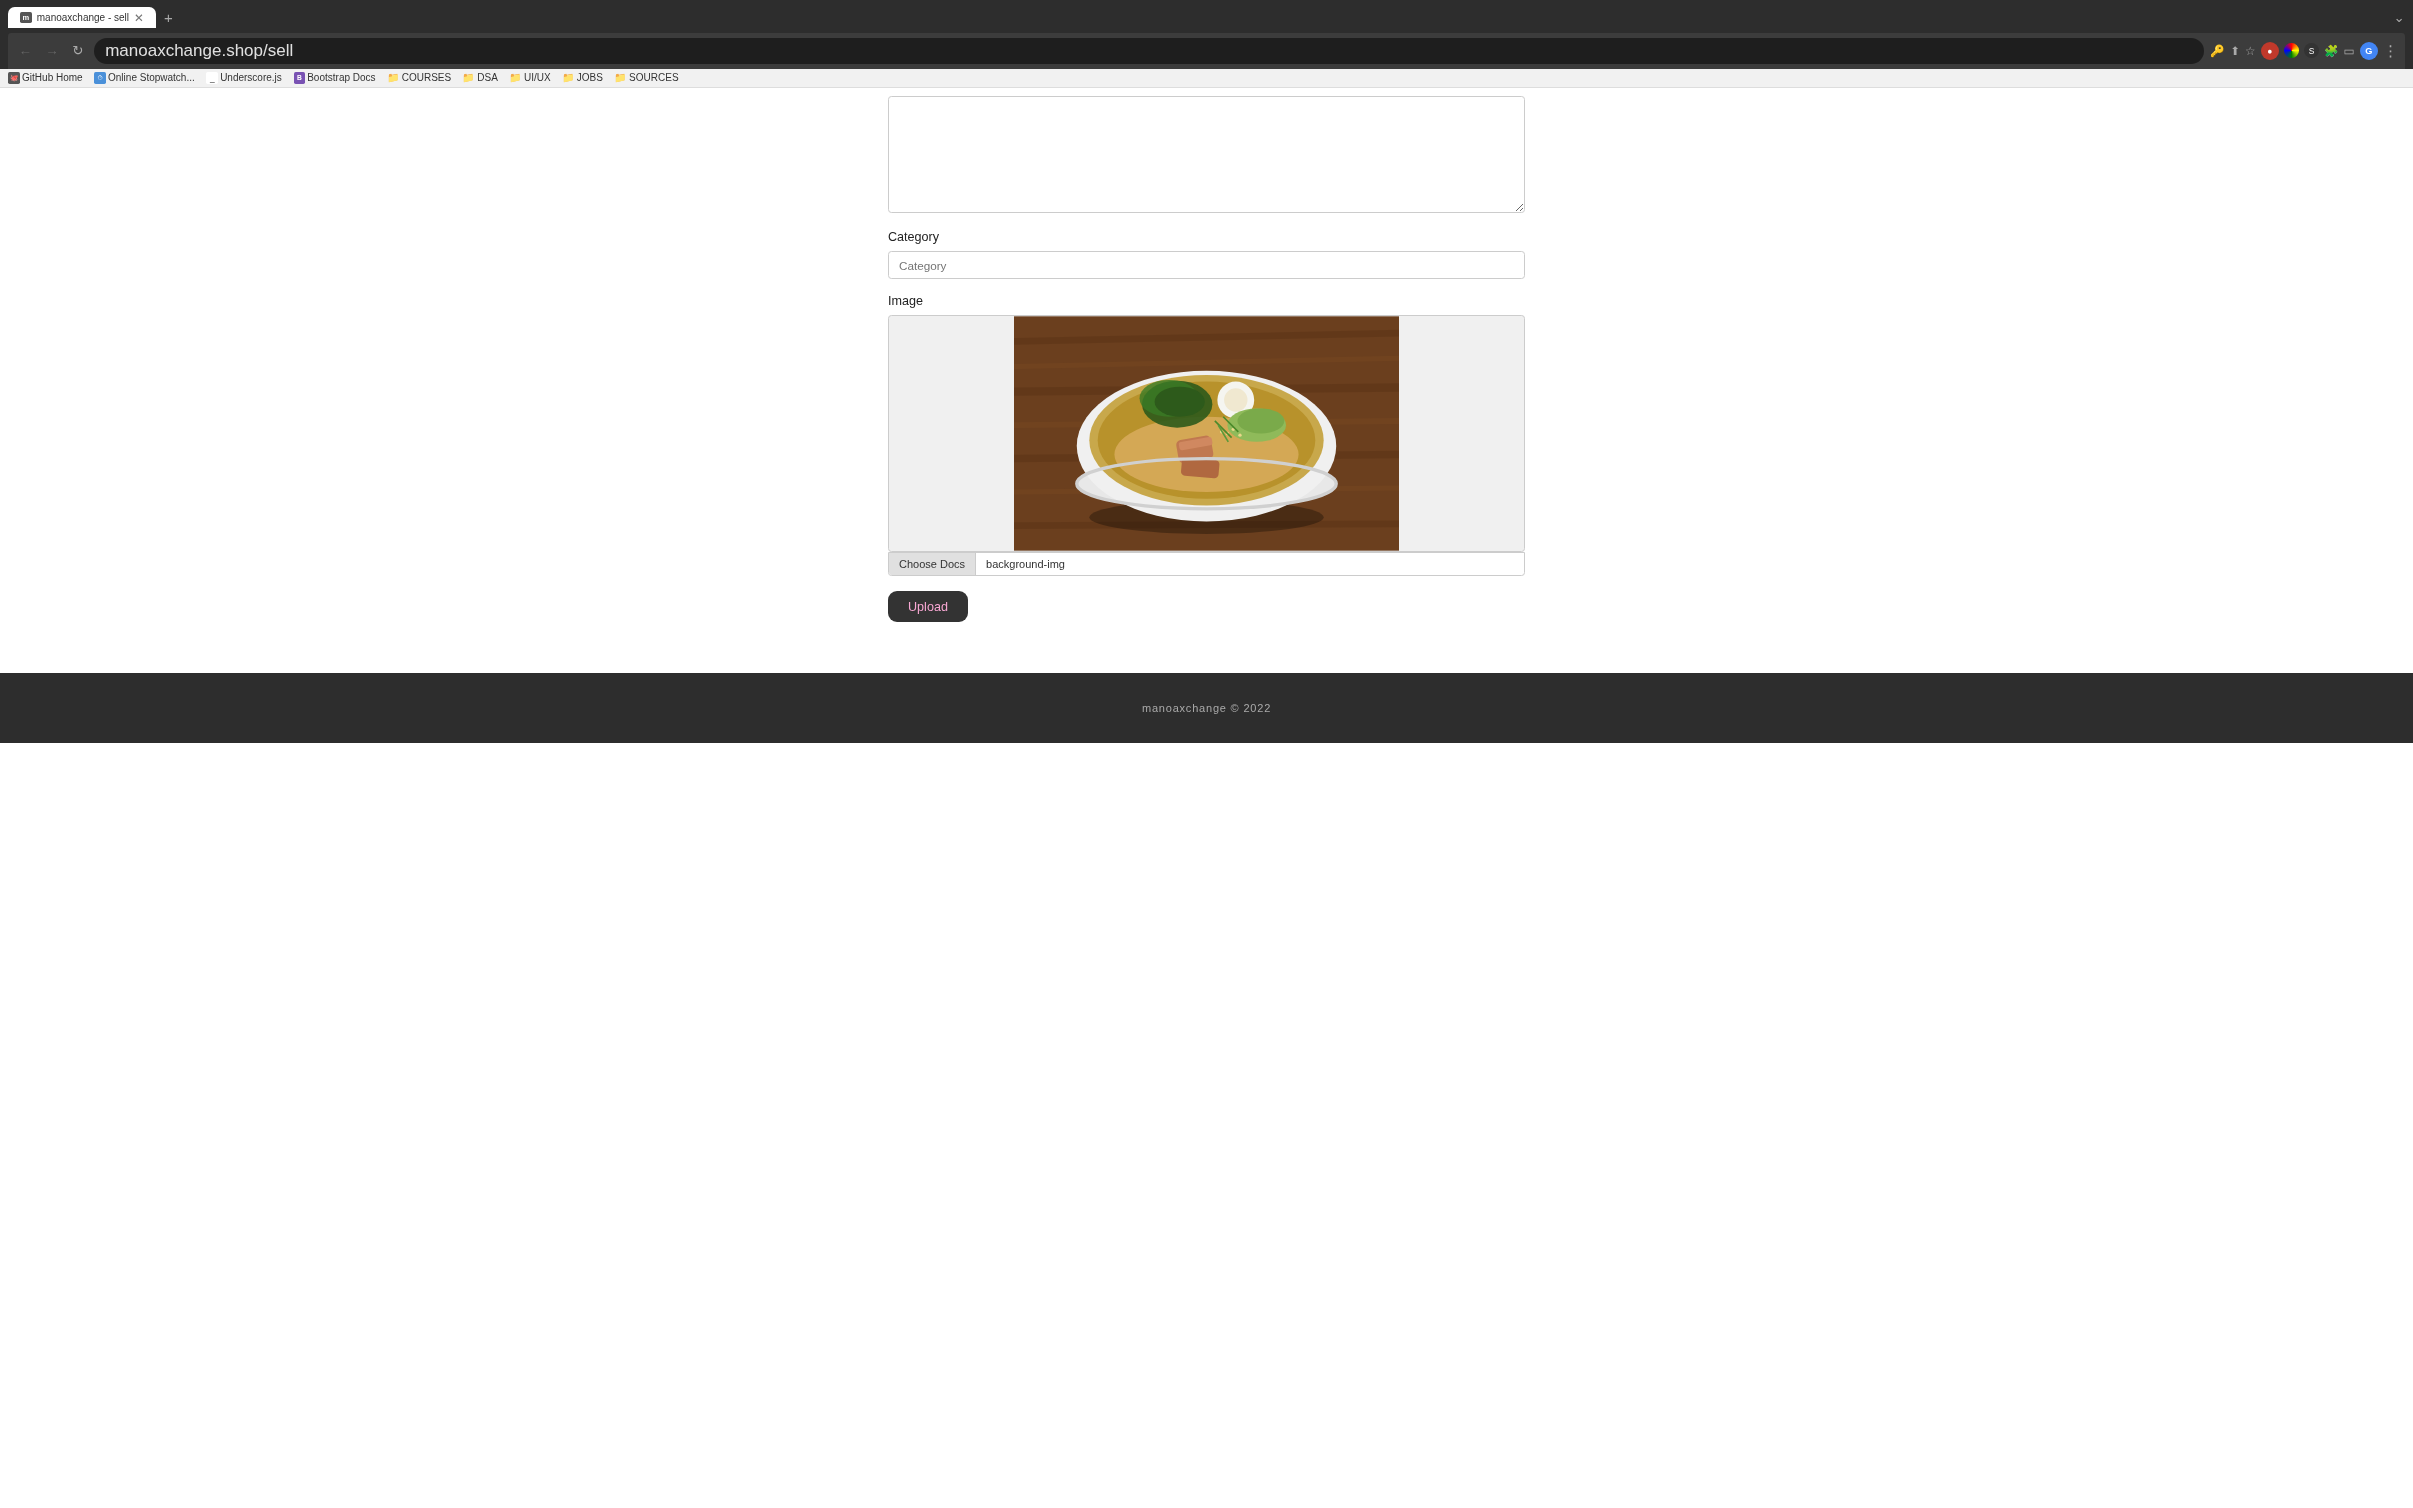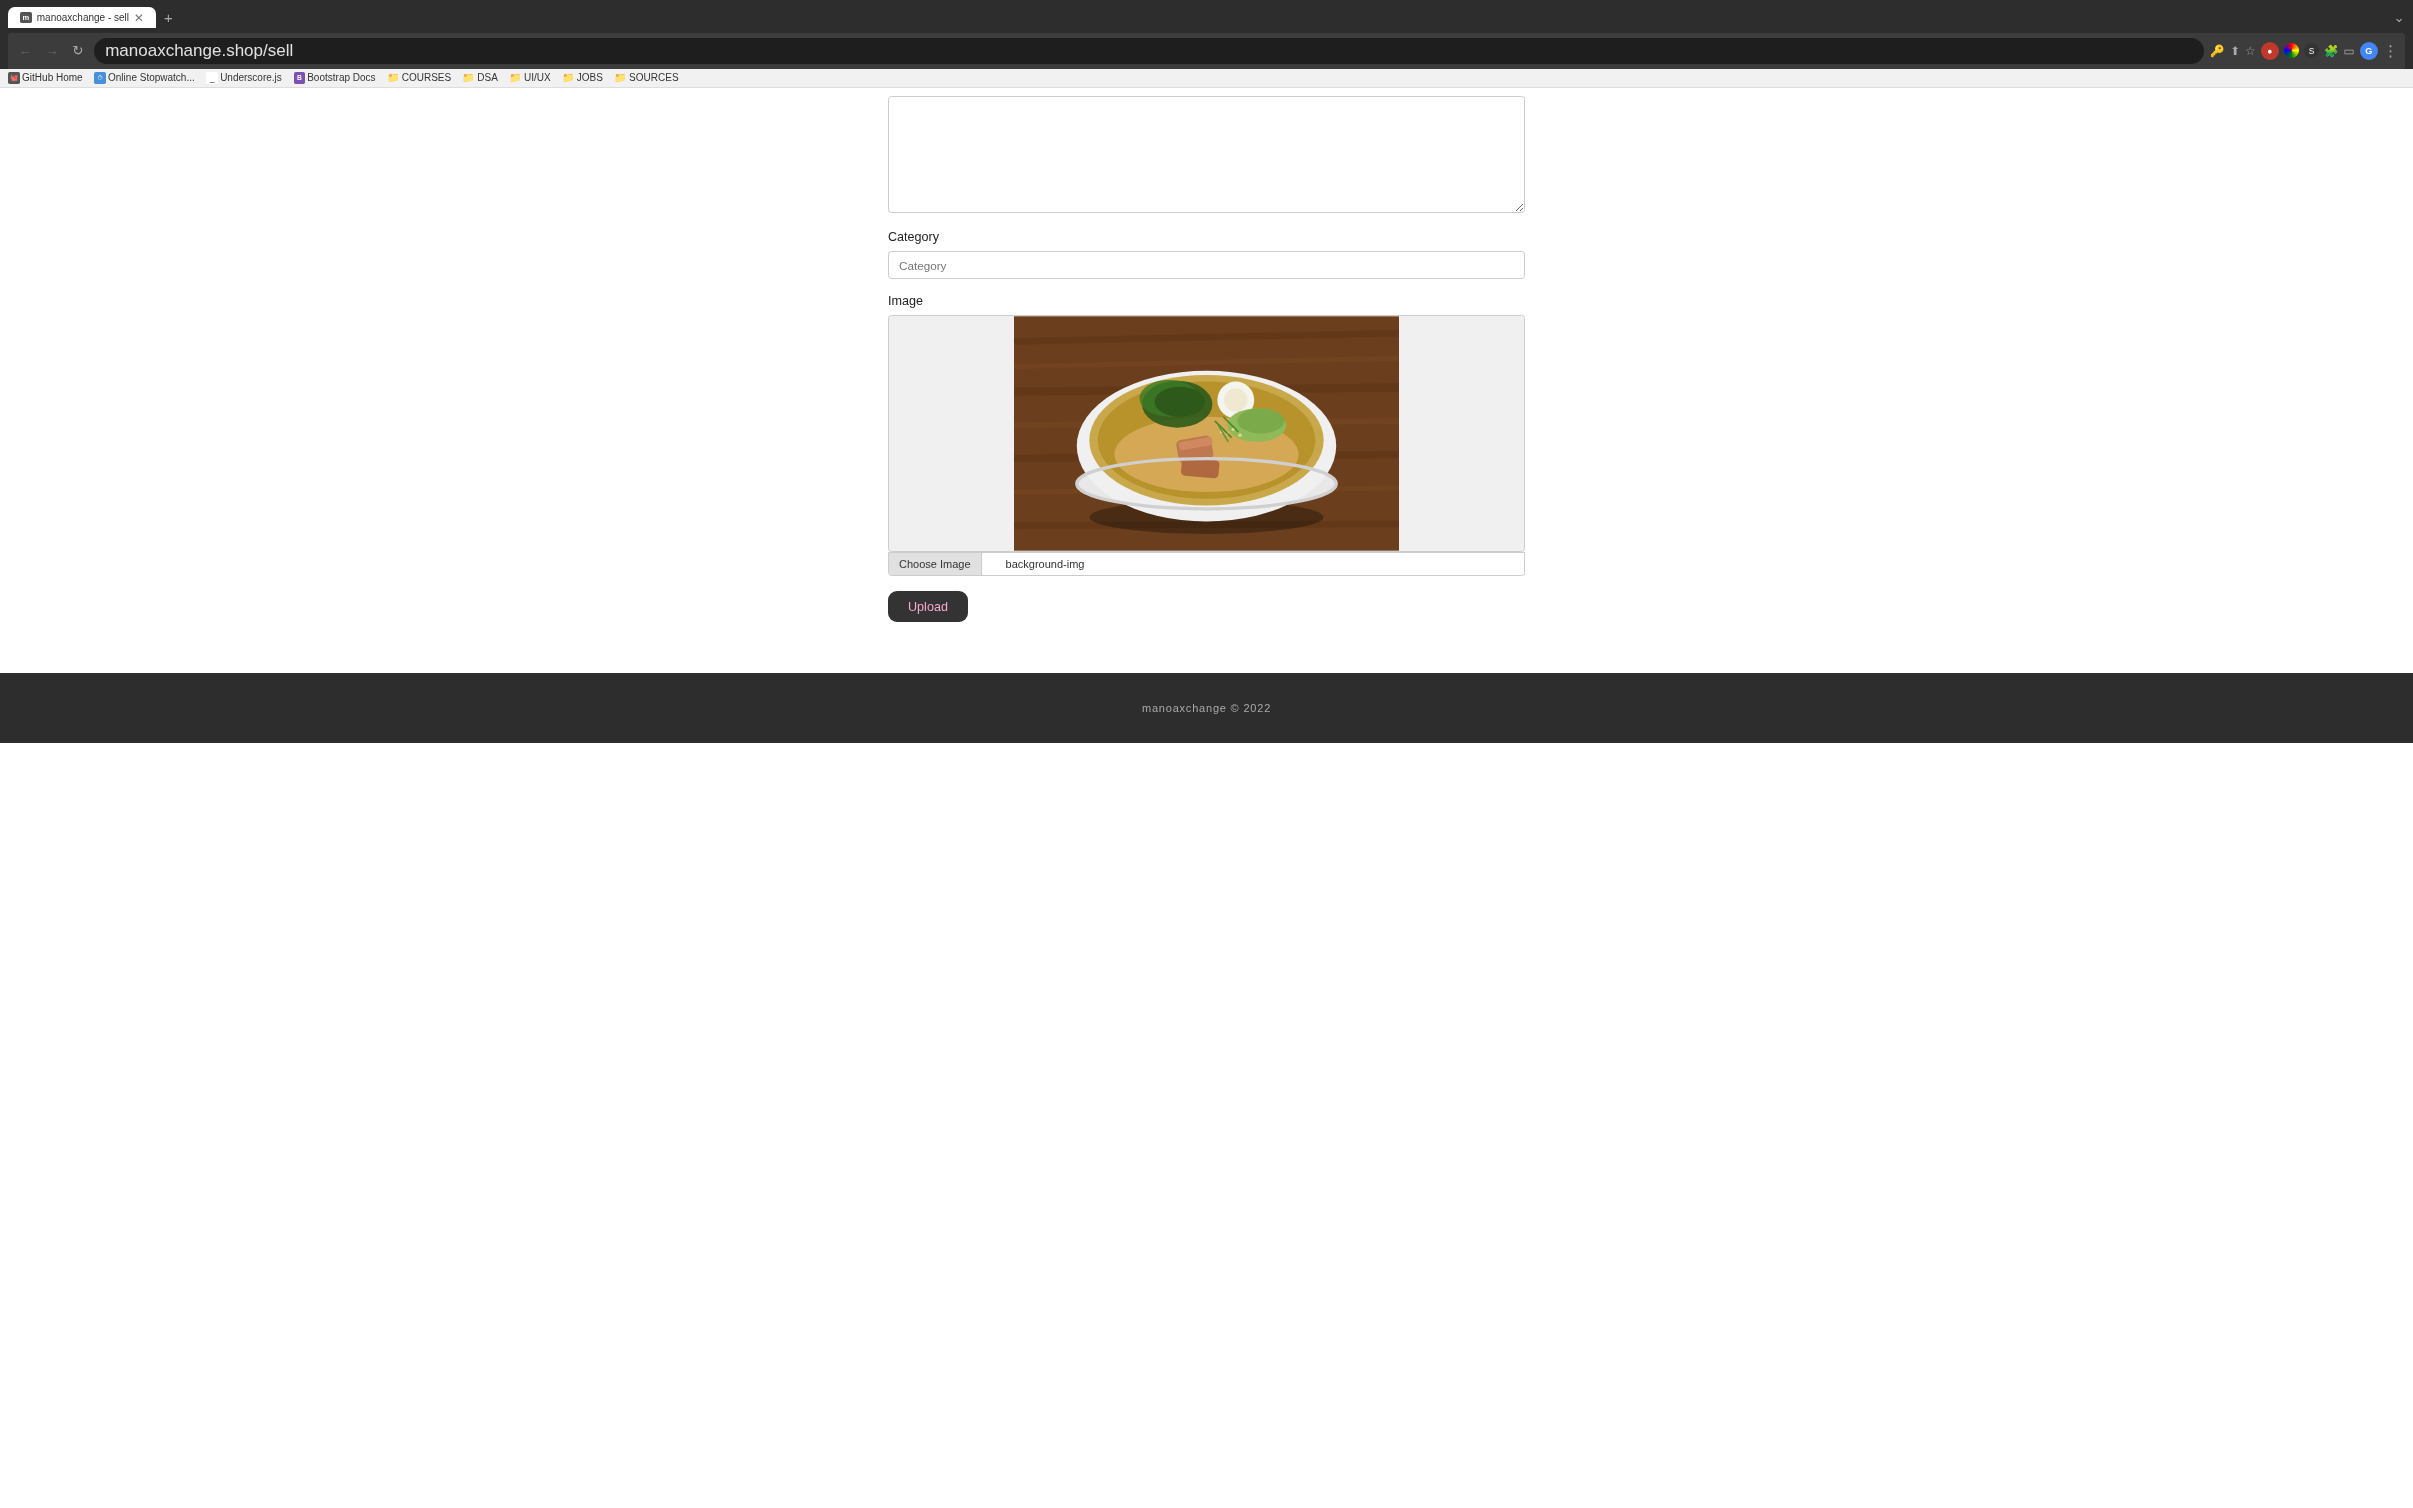--- a/index.html
+++ b/index.html
@@ -183,21 +183,21 @@
       background: #e0e0e0;
       border: none;
       border-right: 0.8px solid #ccc;
       padding: 5px 10px;
       font-size: 11px;
       cursor: pointer;
       color: #333;
       white-space: nowrap;
     }
     .file-name {
-      padding: 5px 24px;
+      padding: 5px 10px;
       font-size: 11px;
       color: #333;
       flex: 1;
     }
 
     .upload-btn {
       background: #333;
       color: #f9a8d4;
       border: none;
       border-radius: 9px;
@@ -354,21 +354,21 @@
         <line x1="240" y1="125" x2="260" y2="145" stroke="#4a8a2a" stroke-width="2"></line>
         <line x1="250" y1="120" x2="268" y2="138" stroke="#4a8a2a" stroke-width="2"></line>
         <line x1="244" y1="130" x2="256" y2="150" stroke="#5a9a3a" stroke-width="2"></line>
 
         <ellipse cx="230" cy="200" rx="155" ry="30" fill="none" stroke="#d0d0d0" stroke-width="4"></ellipse>
       </svg>
     </div>
 
     
     <div class="file-input-row">
-      <button class="choose-file-btn">Choose Image</button>
+      <button class="choose-file-btn">Choose Docs</button>
       <span class="file-name">background-img</span>
     </div>
 
     
     <button class="upload-btn">Upload</button>
 
   </div>
 </div>
 
 <div class="page-footer">

